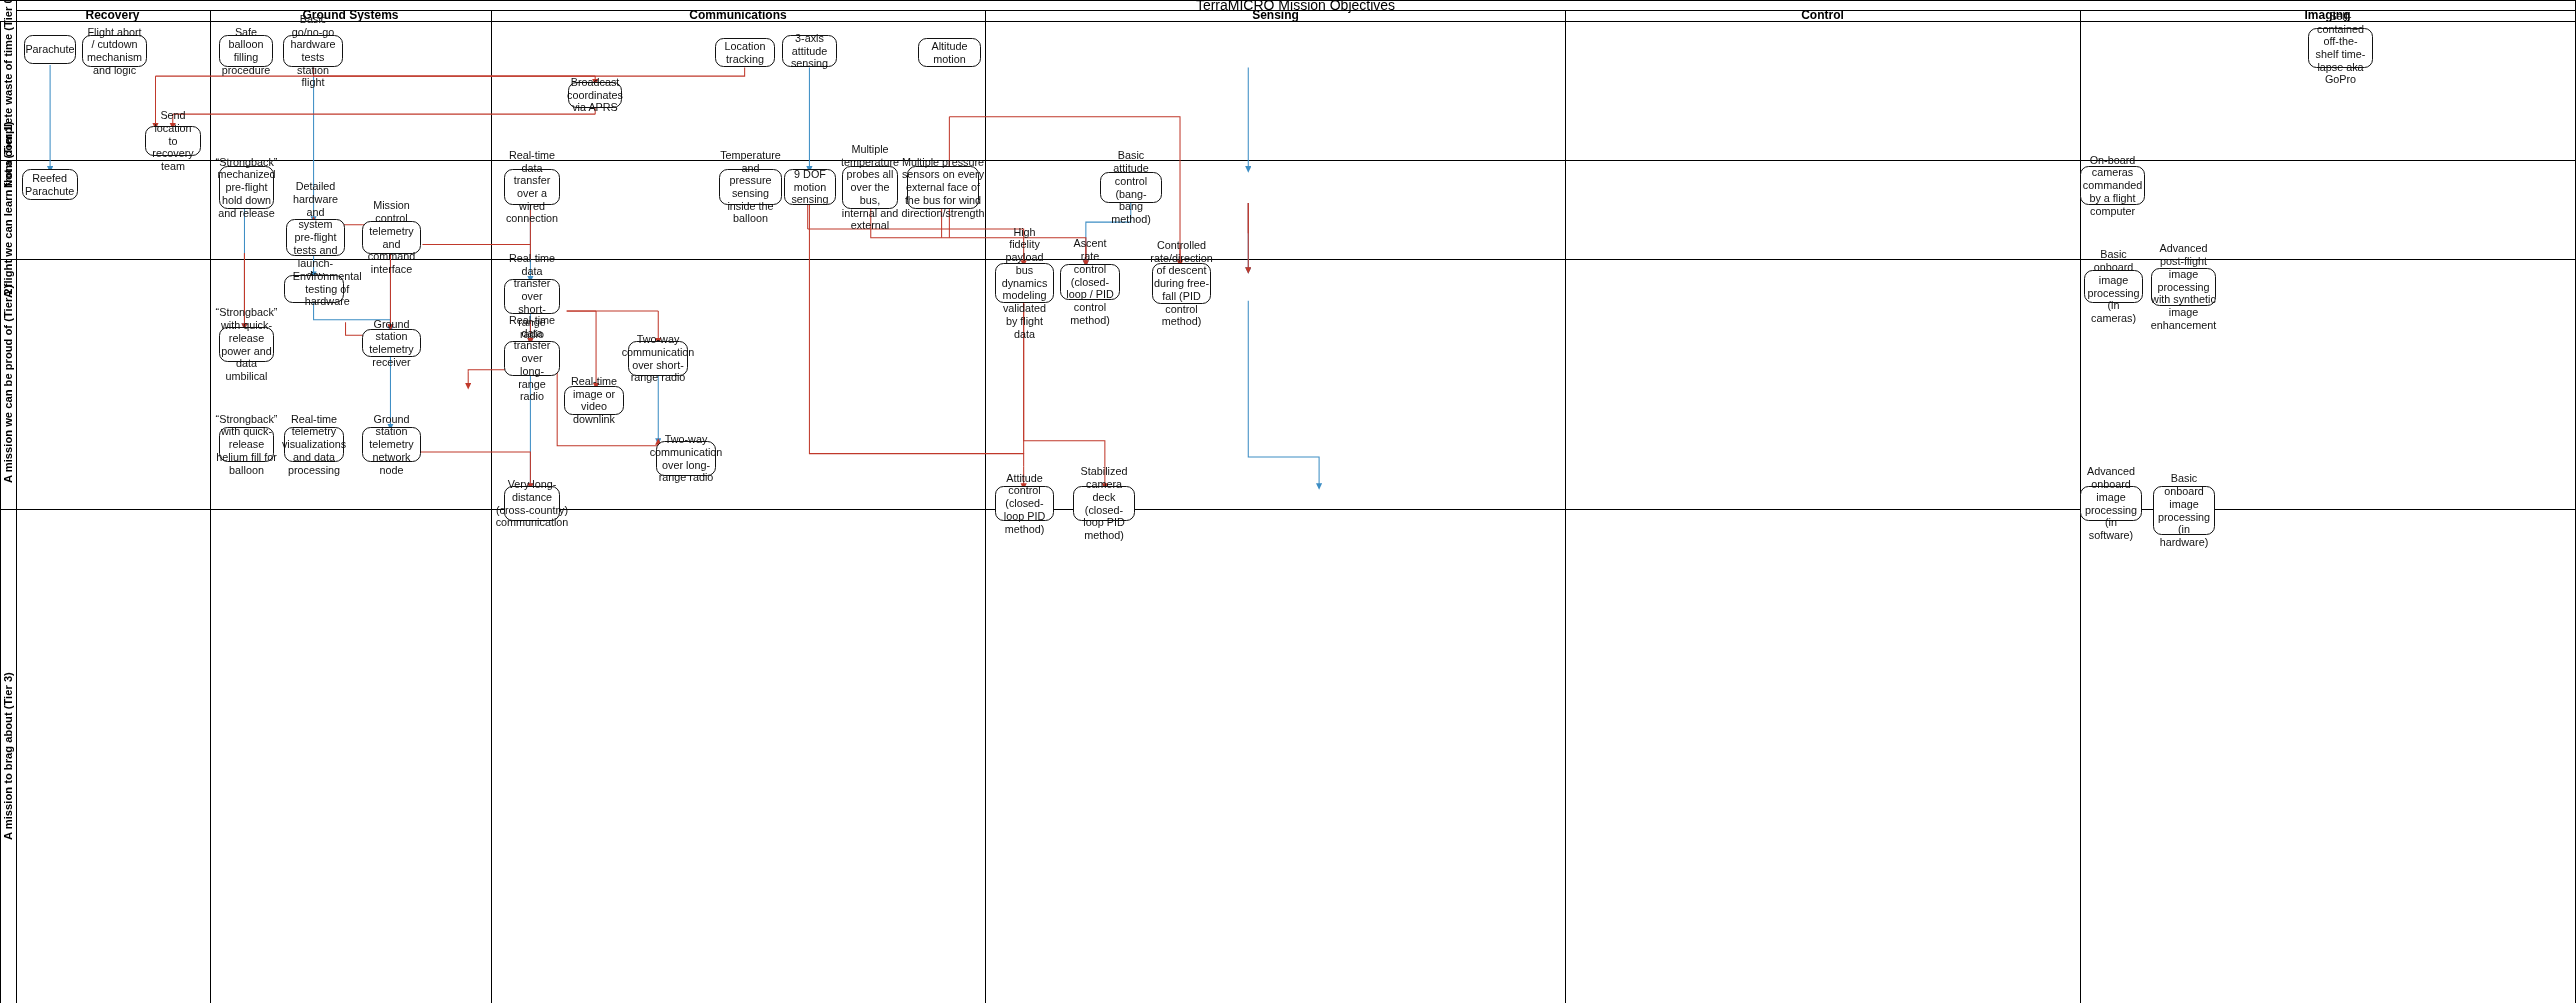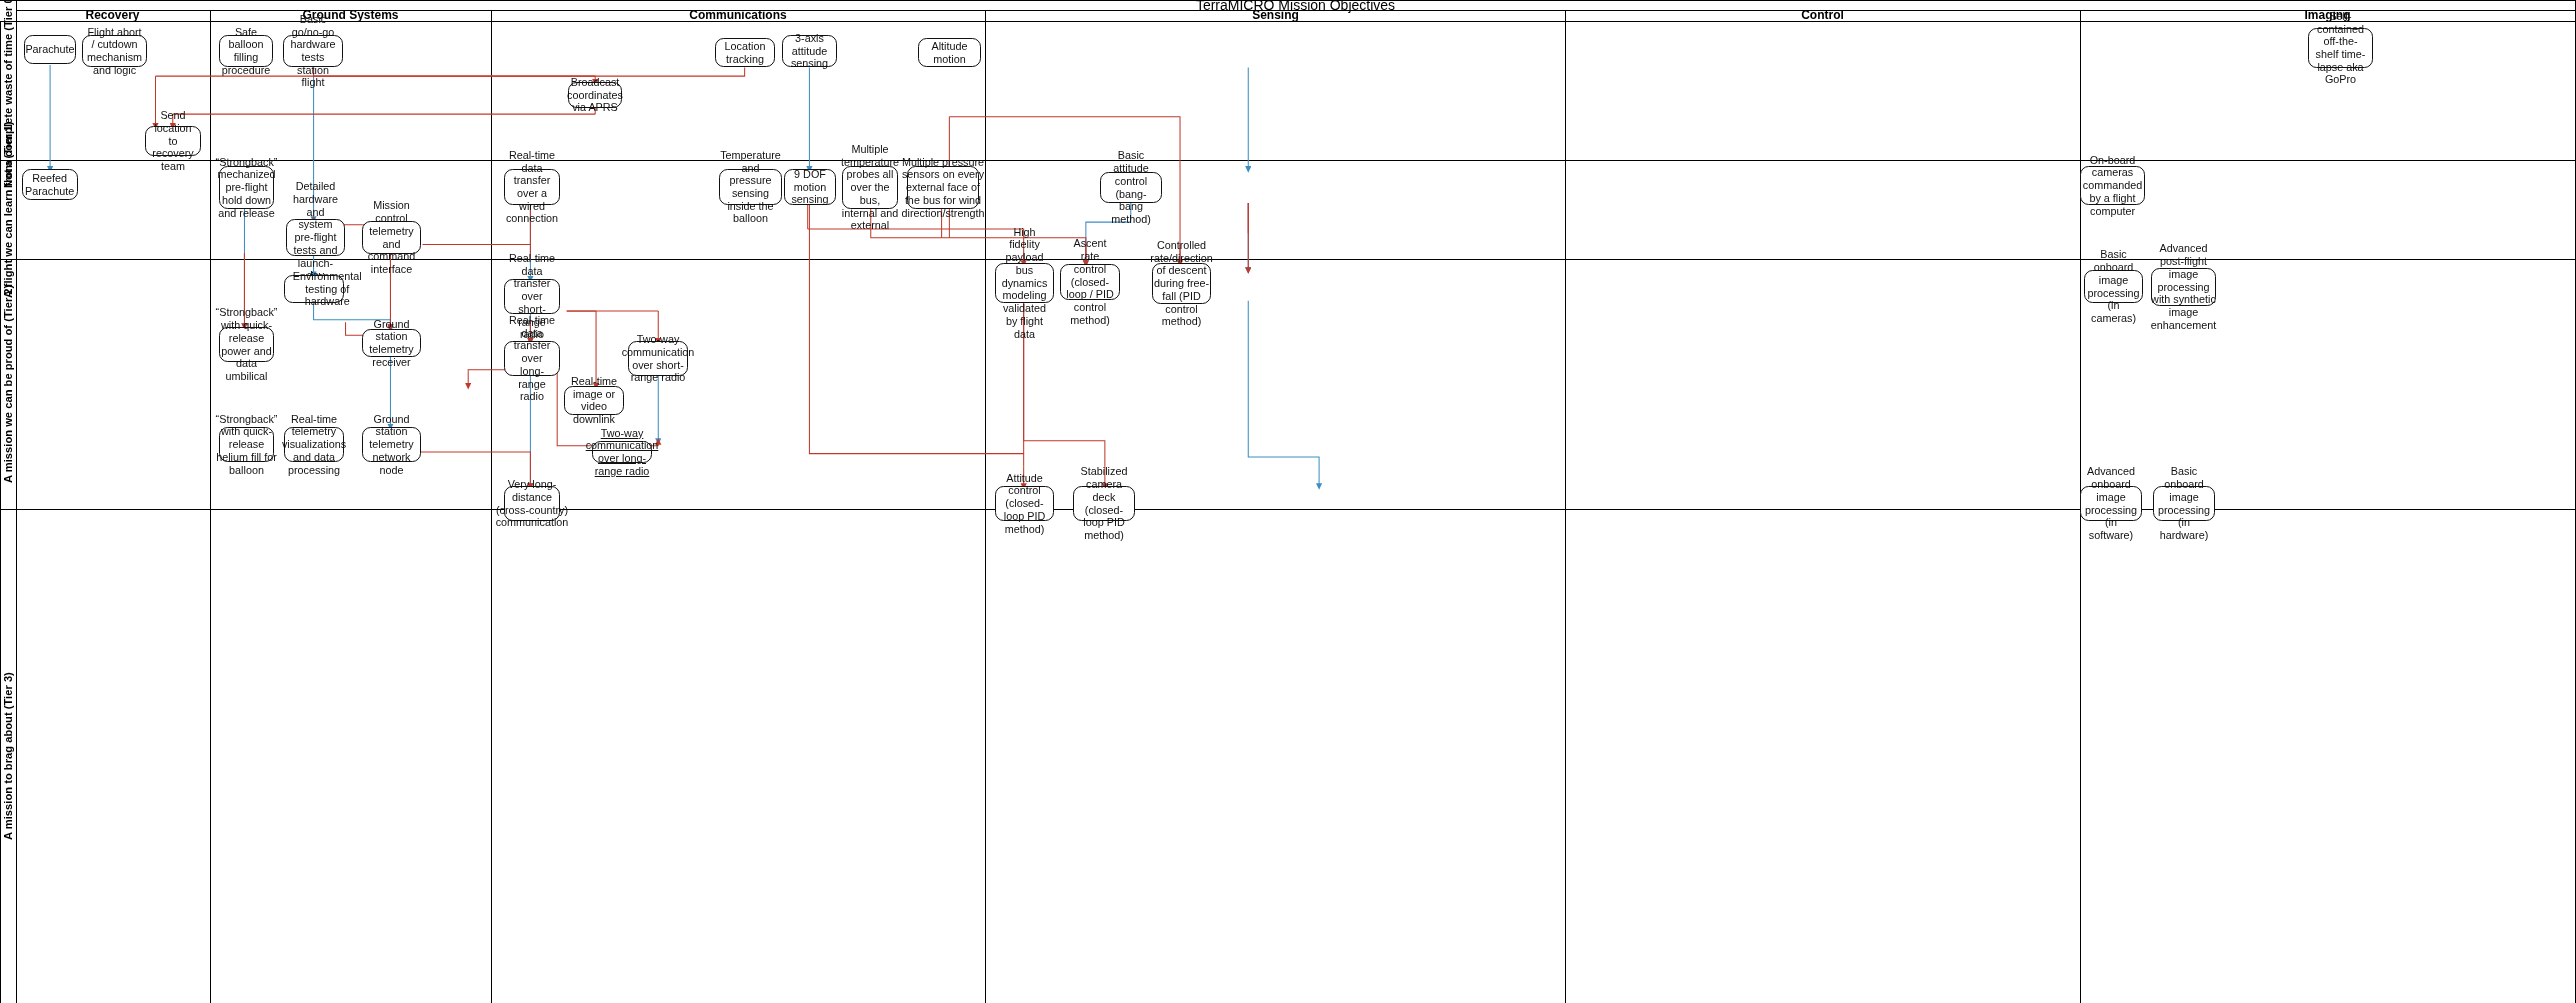--- a/index.html
+++ b/index.html
@@ -176,21 +176,21 @@
   <div class="node" style="left:564px; top:386px;width:60px;  height:28.5px;">Real-time image or video downlink</div>
   <div class="node" style="left:995px;top:263px;width:59px;  height:40px;">High fidelity payload bus dynamics modeling validated by flight data</div>
   <div class="node" style="left:1060px;top:264px;width:60px;  height:36px;">Ascent rate control (closed-loop / PID control method)</div>
   <div class="node" style="left:1152px;top:263px;width:59px;  height:41px;">Controlled rate/direction of descent during free-fall (PID control method)</div>
   <div class="node" style="left:2084px;top:270px;width:59px;  height:33px;">Basic onboard image processing (in cameras)</div>
   <div class="node" style="left:2151px;top:268px;width:65px;  height:38px;">Advanced post-flight image processing with synthetic image enhancement</div>
 
   <div class="node" style="left:219px; top:427px;width:55px;  height:35px;">“Strongback” with quick-release helium fill for balloon</div>
   <div class="node" style="left:284px; top:427px;width:60px;  height:35px;">Real-time telemetry visualizations and data processing</div>
   <div class="node" style="left:362px; top:427px;width:59px;  height:35px;">Ground station telemetry network node</div>
-  <div class="node" style="left:592px; top:441px;width:60px;  height:22px;text-decoration:underline;">Two-way communication over long-range radio</div>
+  <div class="node" style="left:656px; top:441px;width:60px;  height:35px;">Two-way communication over long-range radio</div>
   <div class="node" style="left:504px; top:486px;width:56px;  height:35px;">Very long-distance (cross-country) communication</div>
   <div class="node" style="left:995px;top:486px;width:59px;  height:35px;">Attitude control (closed-loop PID method)</div>
   <div class="node" style="left:1073px;top:486px;width:62px;  height:35px;">Stabilized camera deck (closed-loop PID method)</div>
   <div class="node" style="left:2080px;top:486px;width:62px;  height:35px;">Advanced onboard image processing (in software)</div>
-  <div class="node" style="left:2153px;top:486px;width:62px;  height:35px;">Basic onboard image processing (in hardware)</div>
+  <div class="node" style="left:2153px;top:486px;width:62px;  height:49px;">Basic onboard image processing (in hardware)</div>
 
 </div>
 
 
 </body></html>

